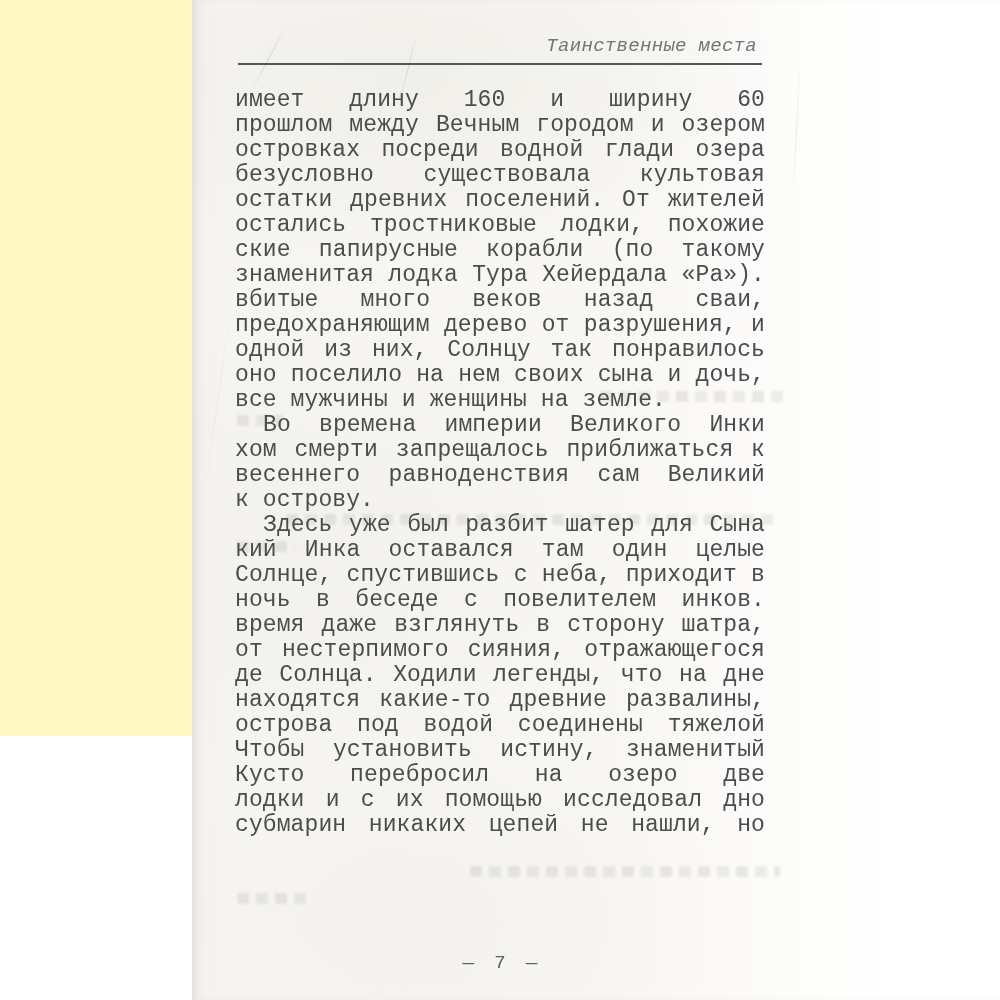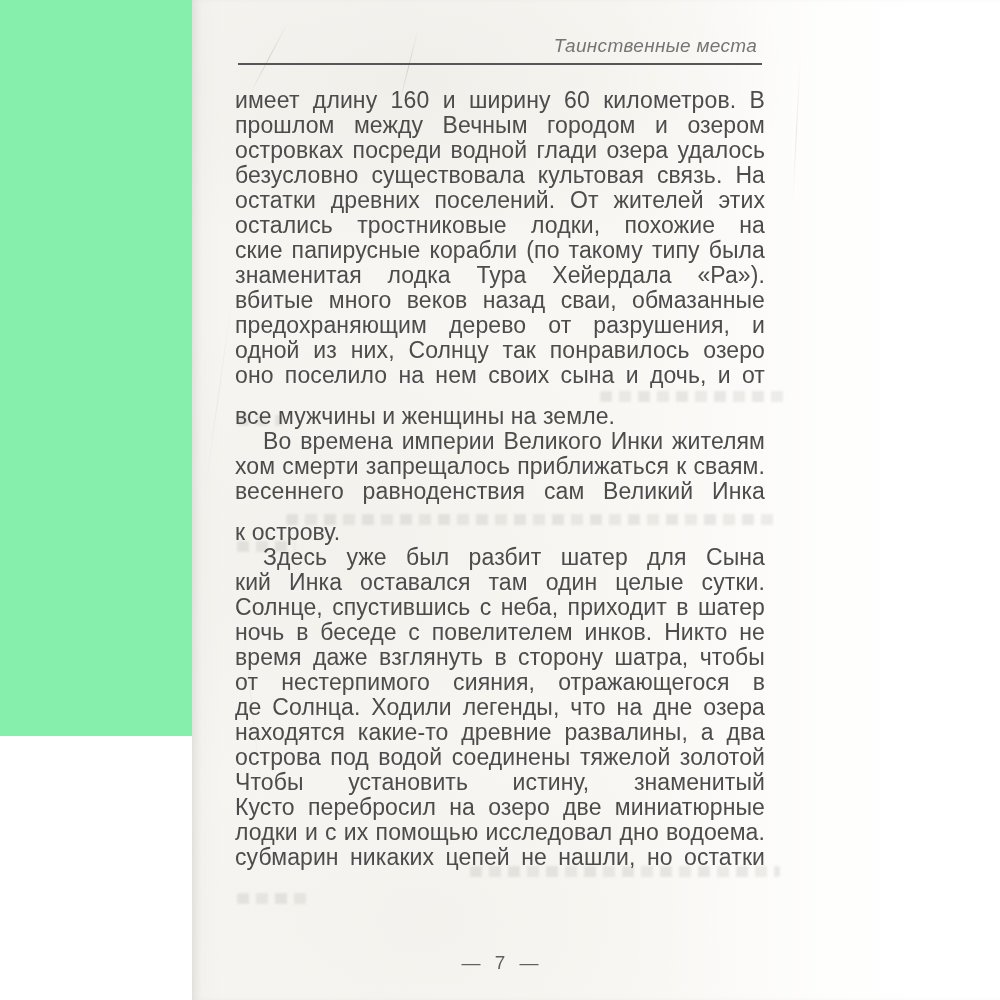--- a/index.html
+++ b/index.html
@@ -8,21 +8,22 @@
     width: 1000px;
     height: 1000px;
     background: #ffffff;
     font-family: "Liberation Sans", sans-serif;
     overflow: hidden;
   }
   .stage {
     position: relative;
     width: 1000px;
     height: 736px;
-    background: #86efac;
+    background: #fef9c3;
+    font-family: Liberation Mono, monospace;
   }
   
   .page {
     position: absolute;
     left: 192px;
     top: 0;
     width: 808px;
     height: 1000px;
     background:
       radial-gradient(600px 300px at 28% 8%, rgba(223,220,212,0.28), transparent 62%),
@@ -80,21 +81,21 @@
     color: #4c4c4c;
     letter-spacing: 0.1px;
   }
   .para { margin: 0; }
   .line {
     height: 25px;
     overflow: hidden;
     text-align: justify;
     text-align-last: justify;
   }
-  .line.last { text-align-last: left; margin-top: 16px; }
+  .line.last { text-align-last: left; }
   .line.indent { text-indent: 28px; }
   .page-number {
     position: absolute;
     left: 235px;
     top: 952px;
     width: 530px;
     text-align: center;
     font-size: 19px;
     color: #5f5f5f;
     word-spacing: 9px;

